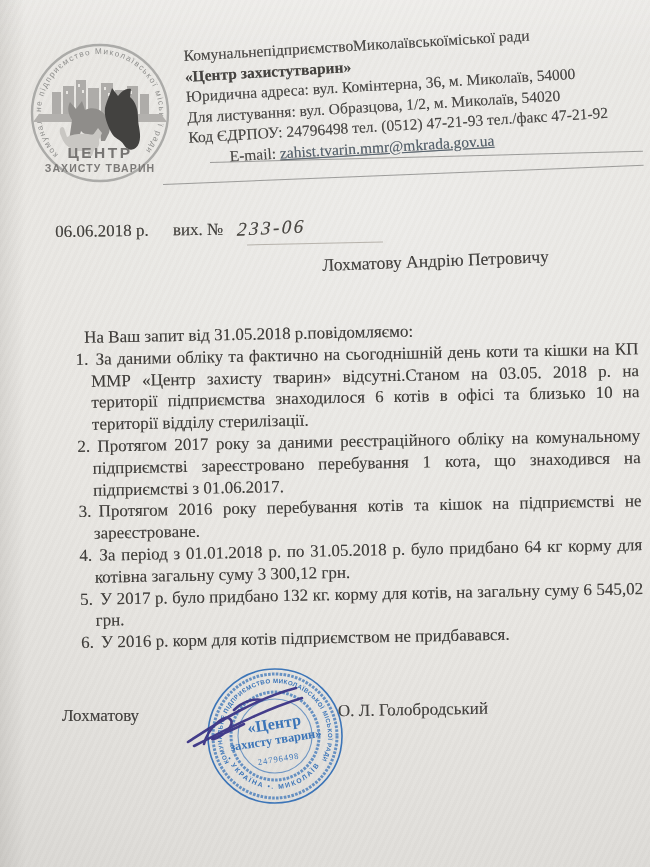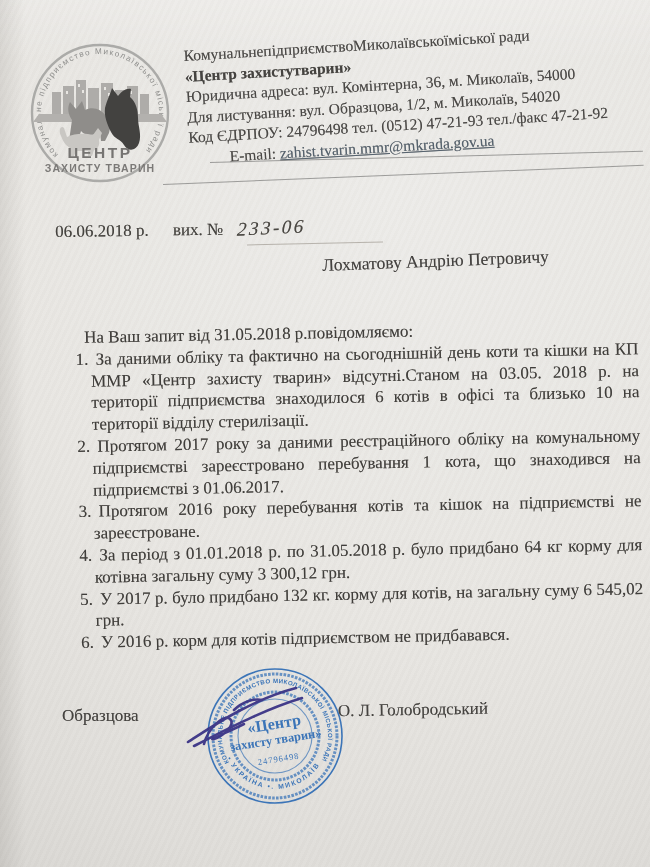--- a/index.html
+++ b/index.html
@@ -134,21 +134,21 @@
         <span class="li-num">5.</span>
         <span>У 2017 р. було придбано 132 кг. корму для котів, на загальну суму 6 545,02 грн.</span>
       </li>
       <li>
         <span class="li-num">6.</span>
         <span>У 2016 р. корм для котів підприємством не придбавався.</span>
       </li>
     </ol>
   </div>
 
-  <div class="abs director doc-text">Образцова</div>
+  <div class="abs director doc-text">Лохматову</div>
 
   <svg class="abs stamp-svg" width="150" height="150" viewBox="0 0 150 150">
     <g stroke="#2e6cb5" fill="none">
       <circle cx="75" cy="75" r="67" stroke-width="1.6"></circle>
       <circle cx="75" cy="75" r="62" stroke-width="3" stroke-dasharray="2.6 1.3" opacity=".75"></circle>
       <circle cx="75" cy="75" r="44" stroke-width="3" stroke-dasharray="2.6 1.3" opacity=".75"></circle>
       <circle cx="75" cy="75" r="37" stroke-width="1.1" opacity=".7"></circle>
     </g>
     <path id="st-top" d="M 29.1 101.5 A 53 53 0 1 1 120.9 101.5" fill="none"></path>
     <path id="st-bot" d="M 27 97.4 A 53 53 0 0 0 123 97.4" fill="none"></path>

